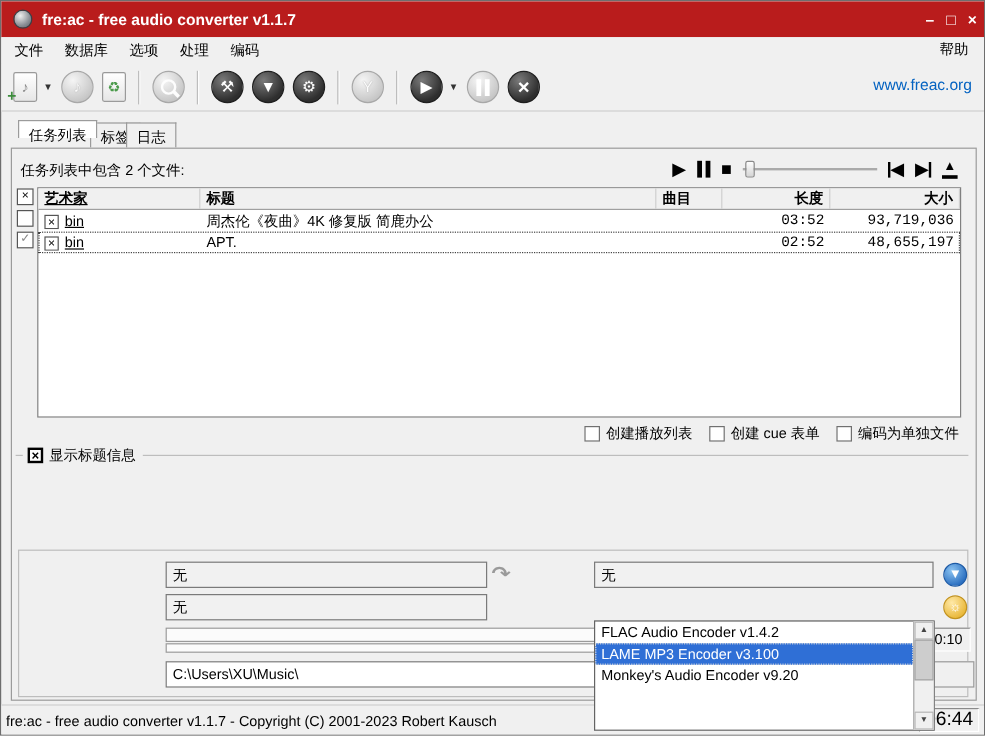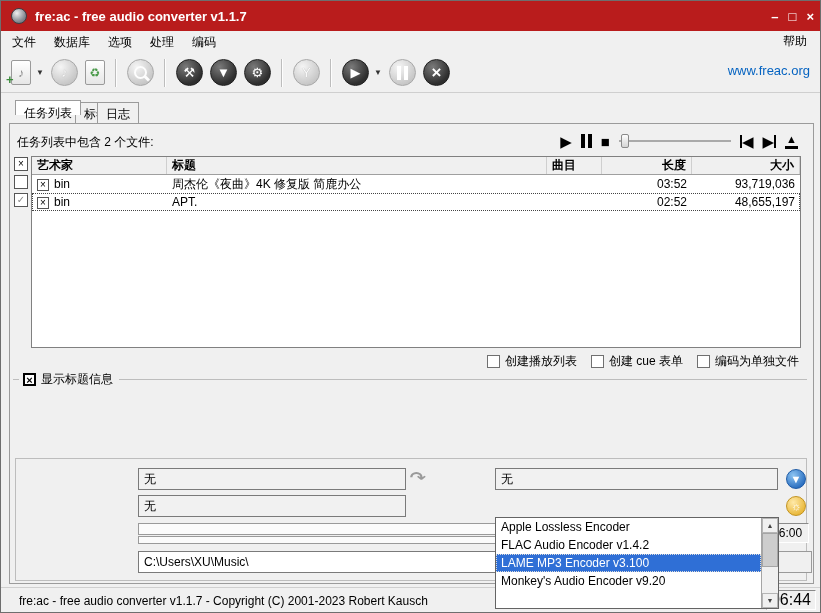--- a/index.html
+++ b/index.html
@@ -60,24 +60,24 @@
   
   .sel-col { left:13px; top:156px; display:flex; flex-direction:column; gap:4px; z-index:2; }
   .sel-btn { width:14px; height:14px; border:1px solid #555; background:#fff; display:flex; align-items:center; justify-content:center; font-size:10px; line-height:1; }
 
   
   .jtable { left:30px; top:155px; width:770px; height:192px; background:#fff; border:1px solid #808080; z-index:2; }
   .jrow { display:flex; height:18px; align-items:center; }
   .jhead { background:#f0f0f0; border-bottom:1px solid #9f9f9f; font-weight:bold; }
   .jhead .jc { border-right:1px solid #cfcfcf; height:100%; display:flex; align-items:center; }
   .jc { padding:0 5px; overflow:hidden; white-space:nowrap; }
-  .c-artist { width:135px; } .c-title { width:380px; } .c-track { width:55px; }
+  .c-artist { width:135px;text-decoration:underline; } .c-title { width:380px; } .c-track { width:55px; }
   .c-len { width:90px; justify-content:flex-end; text-align:right; }
   .c-size { width:108px; justify-content:flex-end; text-align:right; }
-  .jrow .c-len,.jrow .c-size { display:flex; align-items:center; }
+  .jrow .c-len,.jrow .c-size { display:flex; align-items:center;font-family:Liberation Mono, monospace; }
   .row-check { display:inline-flex; width:12px; height:12px; border:1px solid #555; background:#fff; align-items:center; justify-content:center; font-size:10px; margin-right:5px; flex:none; }
   .jrow.selected { outline:1px dotted #444; outline-offset:-1px; }
 
   
   .opts { top:352px; right:21px; display:flex; gap:14px; z-index:2; align-items:center; }
   .opt { display:flex; align-items:center; gap:5px; }
   .cbx { width:13px; height:13px; border:1px solid #707070; background:#fff; display:inline-flex; align-items:center; justify-content:center; font-size:10px; }
 
   
   .taghdr { left:12px; top:370px; width:794px; display:flex; align-items:center; z-index:2; }
@@ -105,21 +105,21 @@
   .dropdown { left:494px; top:516px; width:284px; height:92px; background:#fff; border:1px solid #646464; z-index:30; display:flex; }
   .dd-items { flex:1; }
   .dd-item { height:18px; line-height:18px; padding-left:5px; white-space:nowrap; overflow:hidden; }
   .dd-item.hl { background:#2f6fd6; color:#fff; outline:1px dotted #dcdcdc; outline-offset:-1px; }
   .dd-scroll { width:17px; border-left:1px solid #a5a5a5; background:#f0f0f0; display:flex; flex-direction:column; }
   .dd-btn { height:15px; background:#f0f0f0; border:1px solid #b5b5b5; display:flex; align-items:center; justify-content:center; font-size:7px; color:#444; }
   .dd-thumb { height:34px; background:#cdcdcd; border:1px solid #a5a5a5; }
   .dd-track { flex:1; }
 
   
-  .statusbar { left:0; top:586px; width:821px; height:26px; background:#f0f0f0; border-top:1px solid #cfcfcf; display:flex; align-items:center; padding-left:18px; z-index:5; }
+  .statusbar { left:0; top:586px; width:821px; height:26px; background:#f0f0f0; border-top:1px solid #cfcfcf; display:flex; align-items:center; padding-left:4px; z-index:5; }
   .clock { position:absolute; right:4px; top:589px; width:50px; height:20px; z-index:6; font-size:16px; }
 </style>
 </head>
 <body>
 
 <div class="abs titlebar">
   <span class="app-icon"></span>
   <span class="title-text">fre:ac - free audio converter v1.1.7</span>
   <span class="win-controls">
     <span>–</span>
@@ -179,21 +179,21 @@
       </span>
     </span>
   <span class="tb-circle tb-dark" style="font-size:17px;font-weight:bold">
       <span>×</span>
     </span>
 </div>
 <span class="abs freac-link">www.freac.org</span>
 
 <div class="tab active" style="left:14px;">任务列表</div>
 <div class="tab" style="left:74px;">标签</div>
-<div class="tab" style="left:96px;">日志</div>
+<div class="tab" style="left:104px;">日志</div>
 <div class="abs tabpage"></div>
 
 <div class="abs summary">任务列表中包含 2 个文件:</div>
 <div class="abs transport">
   <span class="t-btn t-glyph">▶</span>
   <span class="t-btn pause-bars">
       <i></i>
       <i></i>
     </span>
   <span class="t-btn t-glyph">■</span>
@@ -298,29 +298,28 @@
 <span class="abs flabel" style="left:408px;top:499px;width:80px">已选编码器:</span>
 <div class="abs field combo" style="left:494px;top:494px;width:283px;z-index:3">
     <span>LAME MP3 Encoder v3.100</span>
     <span class="arrow-box">▼</span>
   </div>
 <span class="abs round-icon gear-gold" style="left:785px;top:495px;z-index:3">☼</span>
 
 <span class="abs flabel" style="left:20px;top:528px;width:112px">任务进度:</span>
 <div class="abs pbar" style="left:137px;top:522px;width:628px;height:12px;z-index:2"></div>
 <div class="abs pbar" style="left:137px;top:535px;width:628px;height:8px;z-index:2"></div>
-<div class="abs sunken" style="left:771px;top:522px;width:37px;height:20px;z-index:2">6:00</div>
+<div class="abs sunken" style="left:771px;top:522px;width:37px;height:20px;z-index:2">0:10</div>
 
 <span class="abs flabel" style="left:20px;top:555px;width:112px">输出文件夹:</span>
 <input class="abs field" style="left: 137px; top: 550px; width: 628px; z-index: 2;" value="C:\Users\XU\Music\">
 <div class="abs sunken" style="left:771px;top:550px;width:40px;height:22px;background:#f0f0f0;border:1px solid #9a9a9a;z-index:2"></div>
 
 <div class="abs dropdown">
   <div class="dd-items">
-    <div class="dd-item">Apple Lossless Encoder</div>
     <div class="dd-item">FLAC Audio Encoder v1.4.2</div>
     <div class="dd-item hl">LAME MP3 Encoder v3.100</div>
     <div class="dd-item">Monkey's Audio Encoder v9.20</div>
   </div>
   <div class="dd-scroll">
     <div class="dd-btn">▲</div>
     <div class="dd-thumb"></div>
     <div class="dd-track"></div>
     <div class="dd-btn">▼</div>
   </div>

